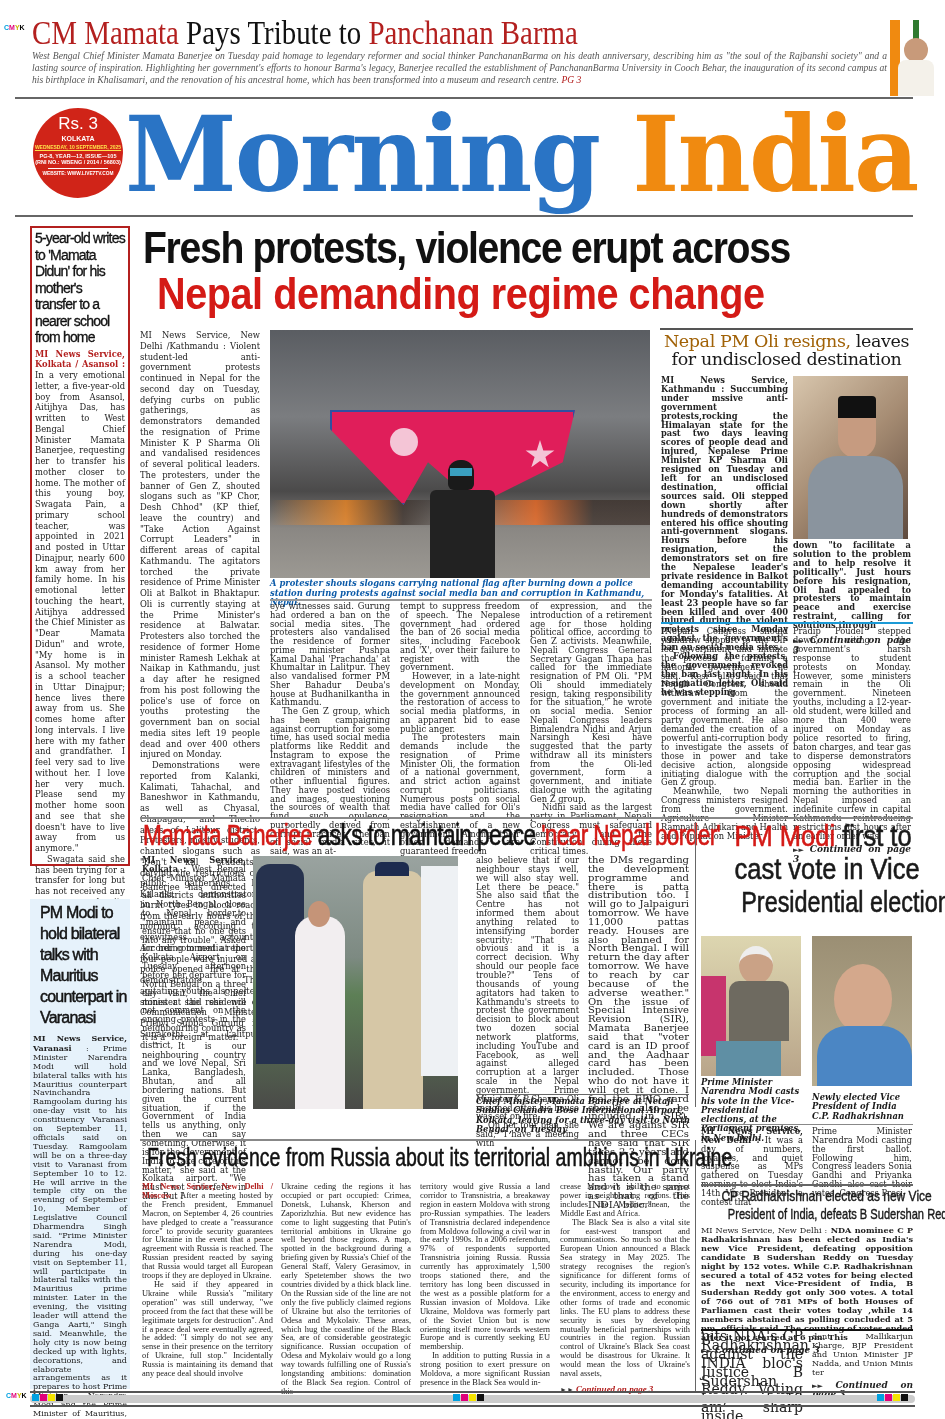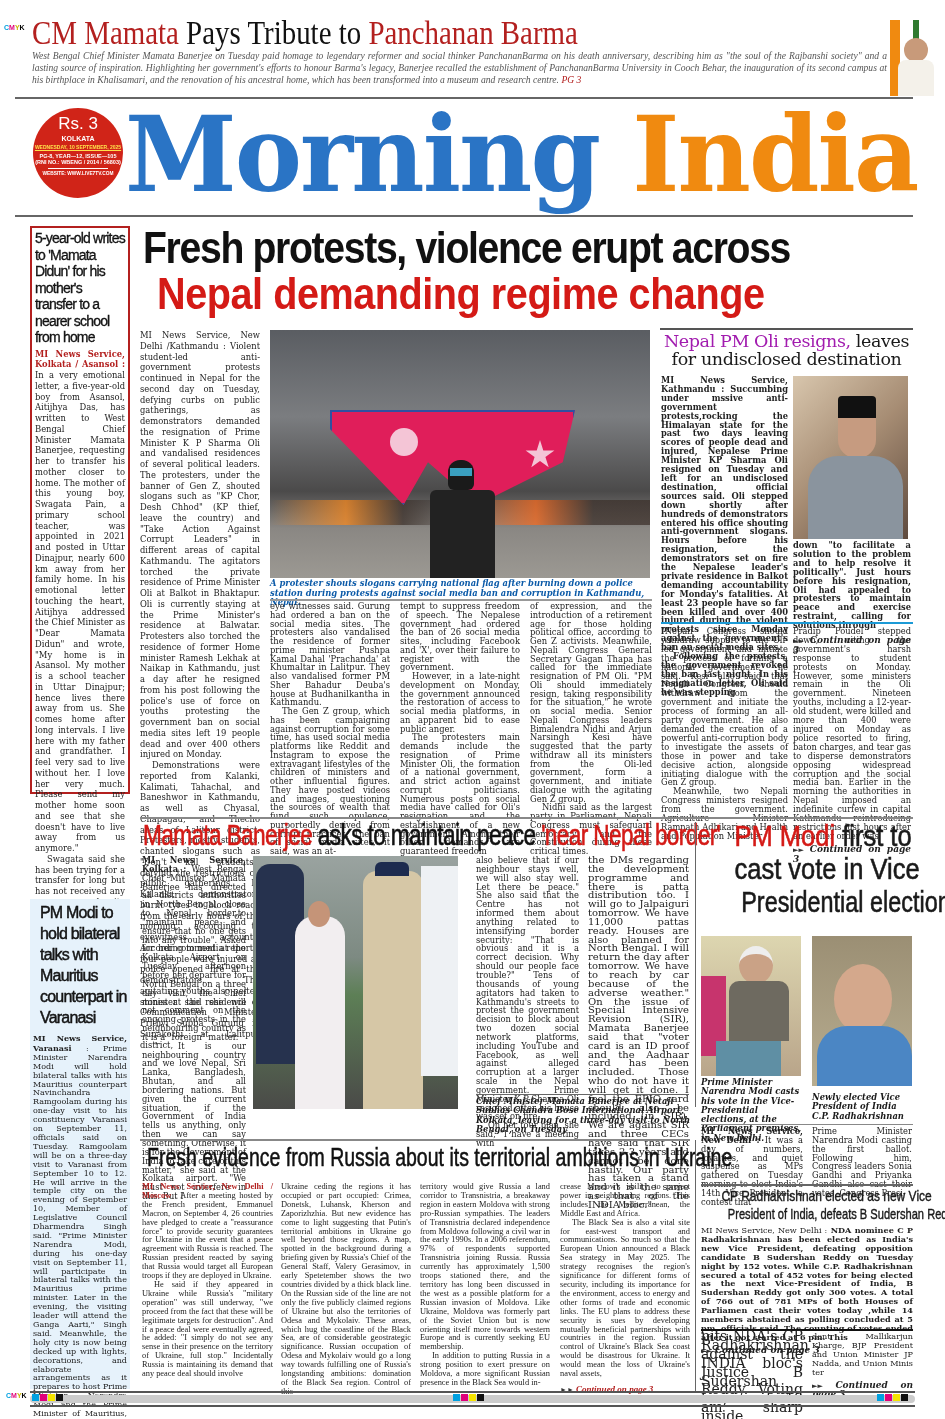--- a/index.html
+++ b/index.html
@@ -51,21 +51,21 @@
   <div style="font-size:5.5px;font-weight:bold;margin-top:3px">PG-8, YEAR—12, ISSUE—105</div>
   <div style="font-size:5.5px;font-weight:bold">(RNI NO.: WBENG / 2014 / 56803)</div>
   <div style="width:60px;height:1px;background:#fff;margin:3px auto 2px"></div>
   <div style="font-size:4.8px;font-weight:bold">WEBSITE: WWW.LIVE7TV.COM</div>
 </div>
 <div class="abs masthead">
   <span class="m1">Morning</span> <span class="m2">India</span>
 </div>
 <div class="abs rule" style="left:15px;top:215px;width:898px"></div>
 
-<div class="abs sidebar-box" style="left:30px;top:226px;width:100px;height:568px">
+<div class="abs sidebar-box" style="left:30px;top:226px;width:100px;height:640px">
   <div class="cond" style="font-size:14px;line-height:16.5px;white-space:normal;padding:2px 3px 0 3px;transform:none;font-family:'Liberation Sans',sans-serif;letter-spacing:-0.8px;font-weight:normal;-webkit-text-stroke:0.3px #000">5-year-old writes to 'Mamata Didun' for his mother's transfer to a nearer school from home</div>
   <div class="body" style="padding:3px 3px;font-size:8.4px;line-height:10.75px">
     <span class="byline red">MI News Service, Kolkata / Asansol :</span>
     <span>In a very emotional letter, a five-year-old boy from Asansol, Aitijhya Das, has written to West Bengal Chief Minister Mamata Banerjee, requesting her to transfer his mother closer to home. The mother of this young boy, Swagata Pain, a primary school teacher, was appointed in 2021 and posted in Uttar Dinajpur, nearly 600 km away from her family home. In his emotional letter touching the heart, Aitijhya addressed the Chief Minister as "Dear Mamata Didun" and wrote, "My home is in Asansol. My mother is a school teacher in Uttar Dinajpur; hence lives there away from us. She comes home after long intervals. I live here with my father and grandfather. I feel very sad to live without her. I love her very much. Please send my mother home soon and see that she doesn't have to live away from us anymore."</span>
     <div style="text-indent:12px">Swagata said she has been trying for a transfer for long but has not received any response despite writing to several offices. She is among around 16,500 primary teachers appointed in 2021 who have been posted far from their homes and have sought relief from the state governments. After despatching the letter Aitijhya said he was 'extremely hopeful' that Chief Minister 'Didun' would surely act on his request. "If Mamata Didun listens to my appeal, then again I will write a letter to her to thank her," he said. The family believes that a response from the Chief Minister could bring relief not just to them but to many teachers facing similar difficulties.</div>
   </div>
 </div>
 
 <div class="abs cond" style="left:143px;top:226px;font-size:44px;color:#111;letter-spacing:-1.5px;transform:scaleX(0.89)">Fresh protests, violence erupt across</div>
 <div class="abs cond" style="left:157px;top:272px;font-size:44px;color:#d41a16;letter-spacing:-0.5px;transform:scaleX(0.9)">Nepal demanding regime change</div>
@@ -97,21 +97,21 @@
   <div style="text-indent:12px">However, in a late-night development on Monday, the government announced the restoration of access to social media platforms, in an apparent bid to ease public anger.</div>
   <div style="text-indent:12px">The protesters main demands include the resignation of Prime Minister Oli, the formation of a national government, and strict action against corrupt politicians. Numerous posts on social media have called for Oli's resignation and the establishment of a new government. Among their other demands are guaranteed freedom</div>
 </div>
 <div class="abs body" style="left:530px;top:602px;width:122px;font-size:8.4px;line-height:8.75px">
   <span>of expression, and the introduction of a retirement age for those holding political office, according to Gen Z activists. Meanwhile, Nepali Congress General Secretary Gagan Thapa has called for the immediate resignation of PM Oli. "PM Oli should immediately resign, taking responsibility for the situation," he wrote on social media. Senior Nepali Congress leaders Bimalendra Nidhi and Arjun Narsingh Kesi have suggested that the party withdraw all its ministers from the Oli-led government, form a government, and initiate dialogue with the agitating Gen Z group.</span>
   <div style="text-indent:12px">Nidhi said as the largest party in Parliament, Nepali Congress must safeguard democracy and the Constitution during these critical times.</div>
 </div>
 
 <div class="abs" style="left:660px;top:328px;width:253px;height:2px;background:#555"></div>
 <div class="abs" style="left:660px;top:332px;width:253px;text-align:center;font-family:'DejaVu Serif',serif;font-size:17.5px;line-height:18px;letter-spacing:-0.4px">
-  <span style="color:#a21caf">Nepal PM Oli resigns,</span><span> leaves</span><br><span>for undisclosed destination</span>
+  <span style="color:#a16207">Nepal PM Oli resigns,</span><span> leaves</span><br><span>for undisclosed destination</span>
 </div>
 <div class="abs body" style="left:661px;top:376px;width:127px;font-weight:bold;font-size:8.3px;line-height:8.9px">
   <span style="font-weight:bold">MI News Service, Kathmandu :</span>
   <span>Succumbing under mssive anti-government protests,rocking the Himalayan state for the past two days leaving scores of people dead and injured, Nepalese Prime Minister KP Sharma Oli resigned on Tuesday and left for an undisclosed destination, official sources said. Oli stepped down shortly after hundreds of demonstrators entered his office shouting anti-government slogans. Hours before his resignation, the demonstrators set on fire the Nepalese leader's private residence in Balkot demanding accountability for Monday's fatalities. At least 23 people have so far been killed and over 400 injured during the violent protests since Monday against the government's ban on social media sites.</span>
   <div style="text-indent:12px">Following the protests, the government revoked the ban last night. In his resignation letter, Oli said he was stepping</div>
 </div>
 <div class="abs photo" style="left:793px;top:376px;width:115px;height:163px;background:linear-gradient(135deg,#d8c6ad,#a58b72 50%,#5e4a3e)">
   <div style="position:absolute;left:45px;top:20px;width:38px;height:24px;background:#111;border-radius:4px 4px 0 0"></div>
   <div style="position:absolute;left:45px;top:42px;width:38px;height:40px;border-radius:0 0 18px 18px;background:#c69b80"></div>
   <div style="position:absolute;left:15px;top:80px;width:95px;height:85px;border-radius:30px 30px 0 0;background:#8a949e"></div>

